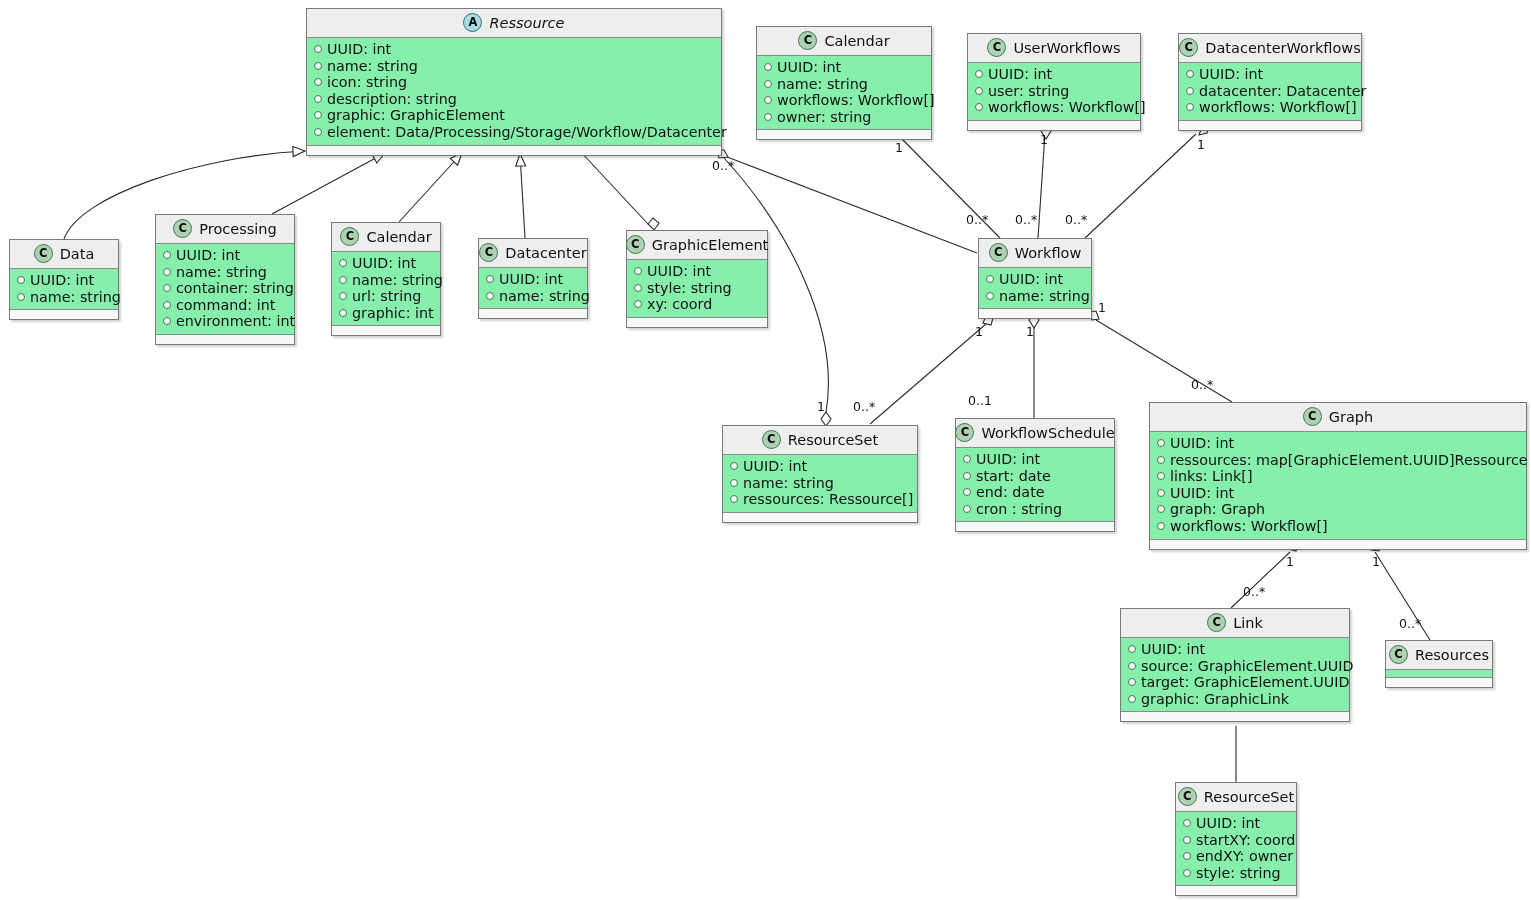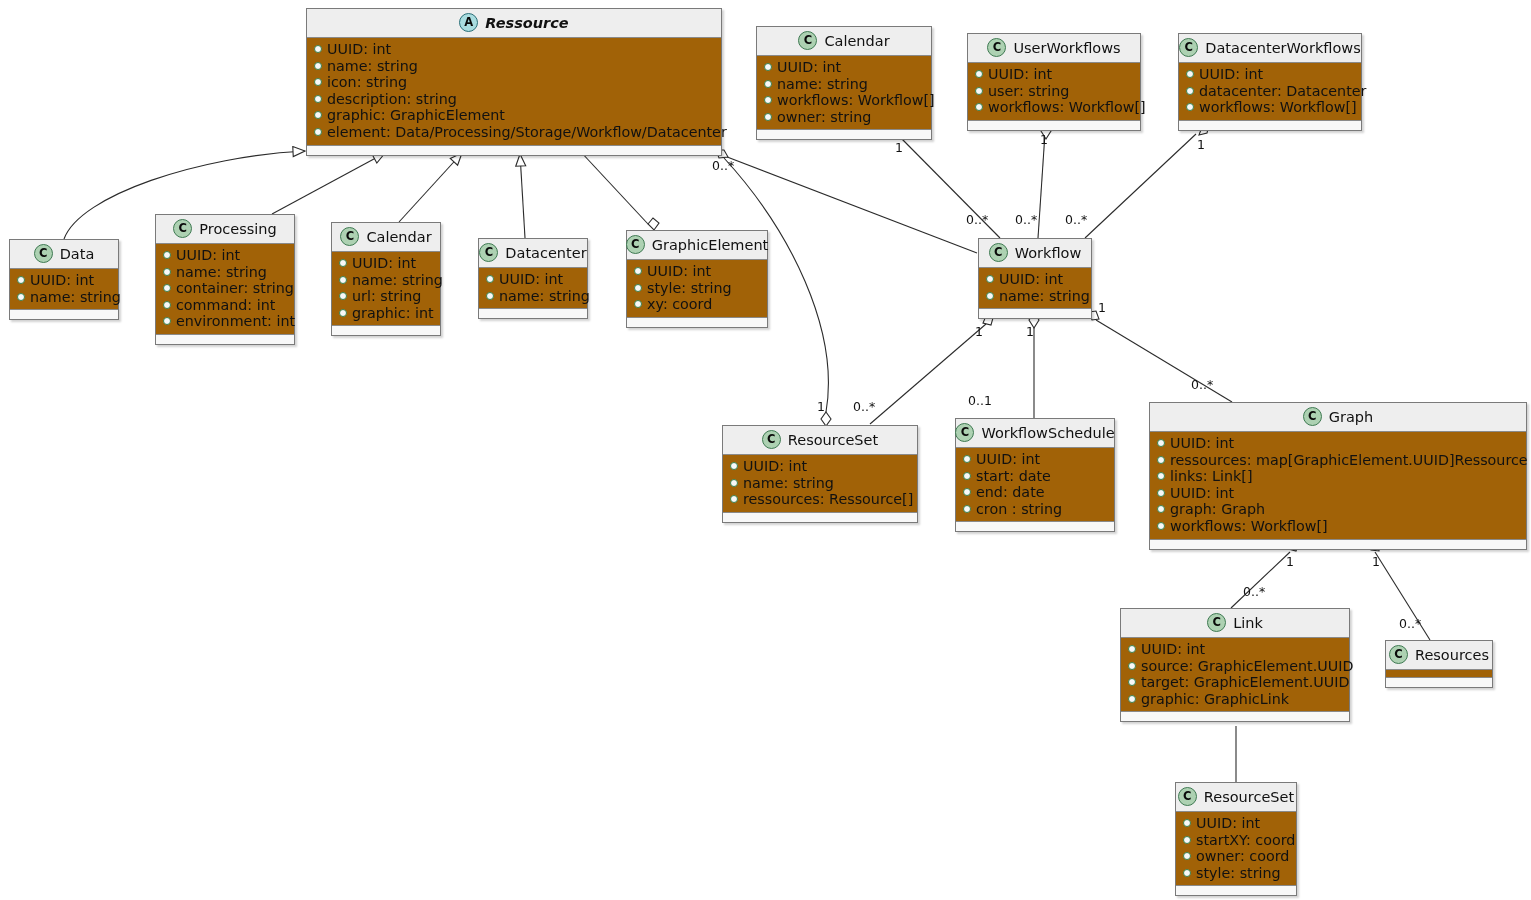--- a/index.html
+++ b/index.html
@@ -4,27 +4,27 @@
 <style>
   html,body{margin:0;padding:0;background:#ffffff;}
   body{font-family:"DejaVu Sans","Liberation Sans",sans-serif;}
   #canvas{position:relative;width:1531px;height:900px;overflow:hidden;background:#fff;}
   svg.edges{position:absolute;left:0;top:0;width:1531px;height:900px;overflow:visible;}
   .cls{position:absolute;box-sizing:border-box;border:1px solid #7a7a7a;
        background:#f8f8f8;box-shadow:2px 2px 2px rgba(0,0,0,0.18);}
   .cls-title{display:flex;align-items:center;justify-content:center;gap:7px;
        padding:4px 9px 5px 9px;background:#eeeeee;border-bottom:1px solid #8a8a8a;
        font-size:14.5px;color:#111;white-space:nowrap;}
-  .cls.abstract > .cls-title > .tname{font-style:italic;font-weight:bold;}
+  .cls.abstract > .cls-title > .tname{font-style:italic;}
   .badge{width:17px;height:17px;border-radius:50%;display:inline-flex;
        align-items:center;justify-content:center;font-size:11.5px;font-weight:bold;
        color:#0a0a0a;flex:0 0 auto;line-height:1;}
   .badge.c{background:#add1b2;border:1px solid #3f7a52;}
   .badge.a{background:#a9dcdf;border:1px solid #2a6f78;}
-  .attrs{padding:3px 7px 4px 7px;background:#a16207;border-bottom:1px solid #8a8a8a;}
+  .attrs{padding:3px 7px 4px 7px;background:#86efac;border-bottom:1px solid #8a8a8a;}
   .attrs.empty{padding:0;height:7px;}
   .attr{display:flex;align-items:baseline;gap:5px;font-size:14.3px;color:#111;
        line-height:16.6px;white-space:nowrap;}
   .dot{width:6px;height:6px;border-radius:50%;border:1.3px solid #38814f;
        background:#f8f8f8;flex:0 0 auto;position:relative;top:-1px;}
   .foot{height:9px;background:#f8f8f8;}
   .mult{position:absolute;font-size:12.5px;color:#111;white-space:nowrap;line-height:1;}
 </style>
 </head>
 <body>
@@ -429,21 +429,21 @@
           <div class="attr">
             <span class="dot"></span>
             <span>UUID: int</span>
           </div>
           <div class="attr">
             <span class="dot"></span>
             <span>startXY: coord</span>
           </div>
           <div class="attr">
             <span class="dot"></span>
-            <span>owner: coord</span>
+            <span>endXY: owner</span>
           </div>
           <div class="attr">
             <span class="dot"></span>
             <span>style: string</span>
           </div>
         </div>
         <div class="foot"></div>
       </div>
     </div>
   <div id="mults">

